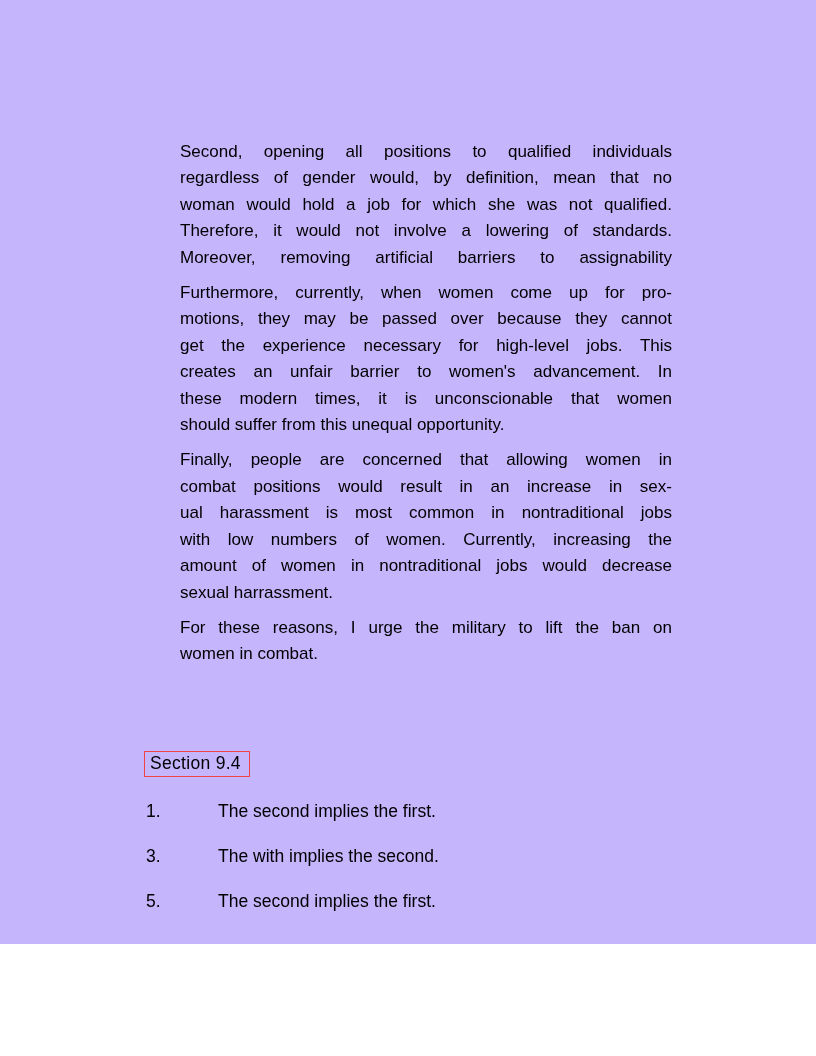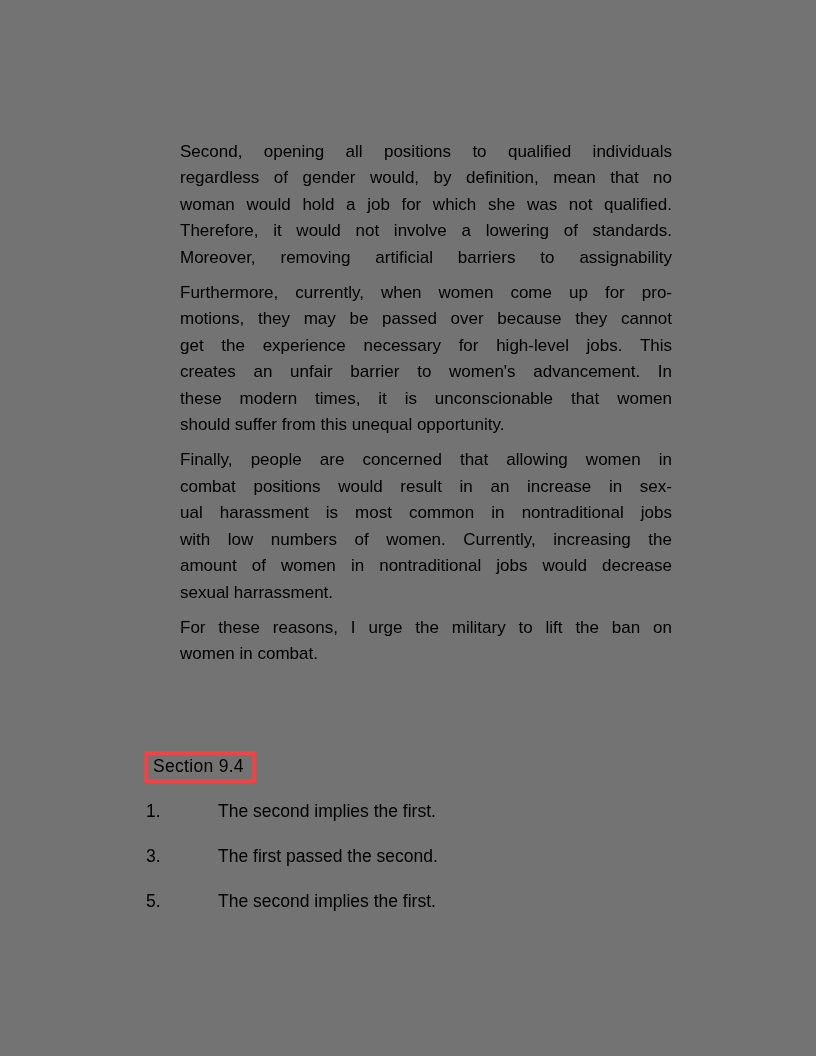--- a/index.html
+++ b/index.html
@@ -3,22 +3,22 @@
 <meta charset="utf-8">
 <style>
   html, body {
     margin: 0;
     padding: 0;
     background: #ffffff;
   }
   .page {
     position: relative;
     width: 816px;
-    height: 1056px;
-    background: #737373;
+    height: 944px;
+    background: #c4b5fd;
     color: #000000;
     font-family: "Liberation Sans", "DejaVu Sans", sans-serif;
     overflow: hidden;
   }
   .body-text {
     position: absolute;
     left: 180px;
     top: 139px;
     width: 492px;
   }
@@ -35,21 +35,21 @@
   .line.end {
     text-align-last: left;
   }
   .section-heading-wrap {
     position: absolute;
     left: 144px;
     top: 751px;
   }
   .section-box {
     display: inline-block;
-    border: 4px solid #ef4444;
+    border: 1px solid #ef4444;
     padding: 2px 8px 3px 5px;
     font-size: 17.5px;
     line-height: 19px;
     letter-spacing: 0.3px;
   }
   .exercises {
     position: absolute;
     left: 146px;
     top: 798px;
     width: 530px;
@@ -114,21 +114,21 @@
     <span class="section-box">Section 9.4</span>
   </div>
 
   <div class="exercises">
     <div class="exercise">
       <span class="num">1.</span>
       <span class="ans">The second implies the first.</span>
     </div>
     <div class="exercise">
       <span class="num">3.</span>
-      <span class="ans">The first passed the second.</span>
+      <span class="ans">The with implies the second.</span>
     </div>
     <div class="exercise">
       <span class="num">5.</span>
       <span class="ans">The second implies the first.</span>
     </div>
   </div>
 
 </div>
 
 </body></html>

